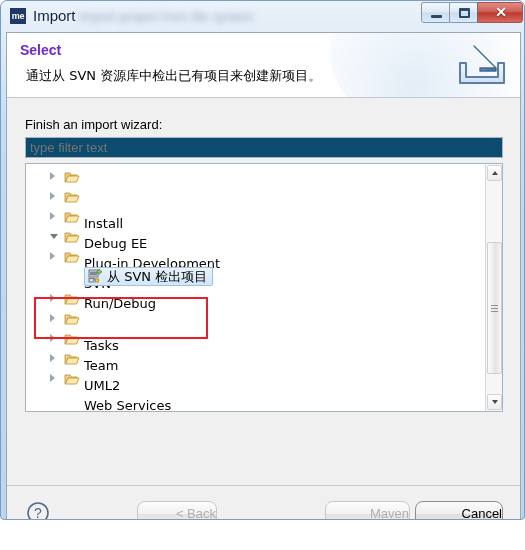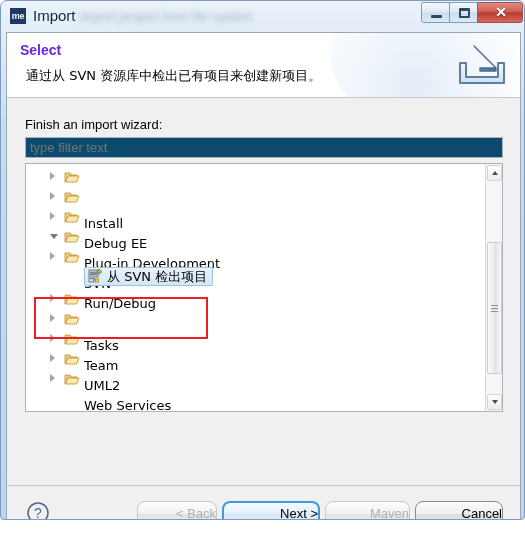--- a/index.html
+++ b/index.html
@@ -588,17 +588,16 @@
     </div>
 
     <div class="separator"></div>
 
     <svg class="help-icon" viewBox="0 0 24 24">
       <circle cx="12" cy="12" r="10" fill="none" stroke="#55678a" stroke-width="1.6"></circle>
       <text x="12" y="17" text-anchor="middle" font-size="14" fill="#55678a" font-family="Liberation Sans, sans-serif">?</text>
     </svg>
 
     <button class="btn btn-back">&lt; Back</button>
-    <button class="btn default btn-next">Next &gt;</button>
     <button class="btn btn-finish">Maven</button>
     <button class="btn enabled btn-cancel">Cancel</button>
   </div>
 </div>
 
 </body></html>

